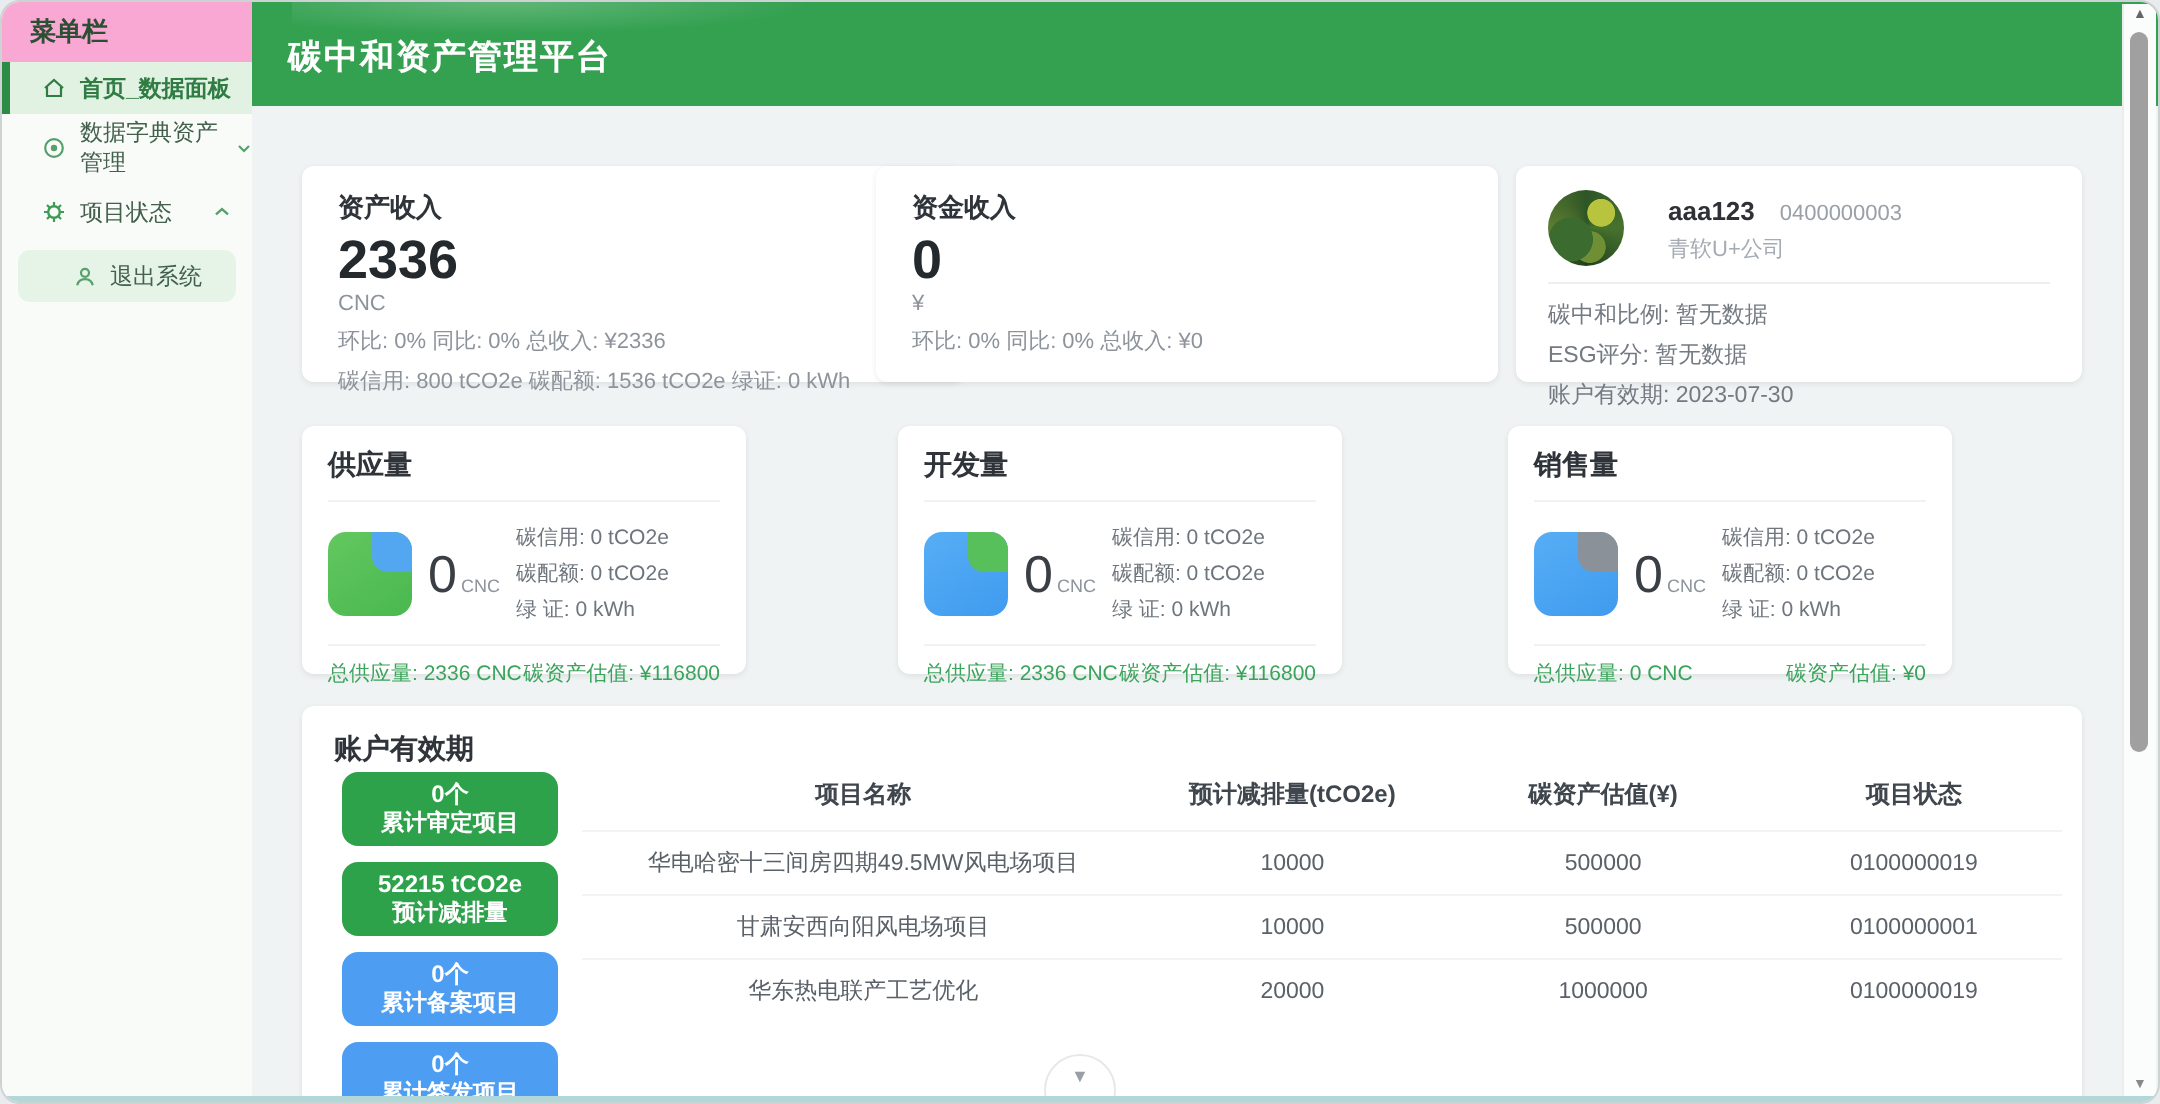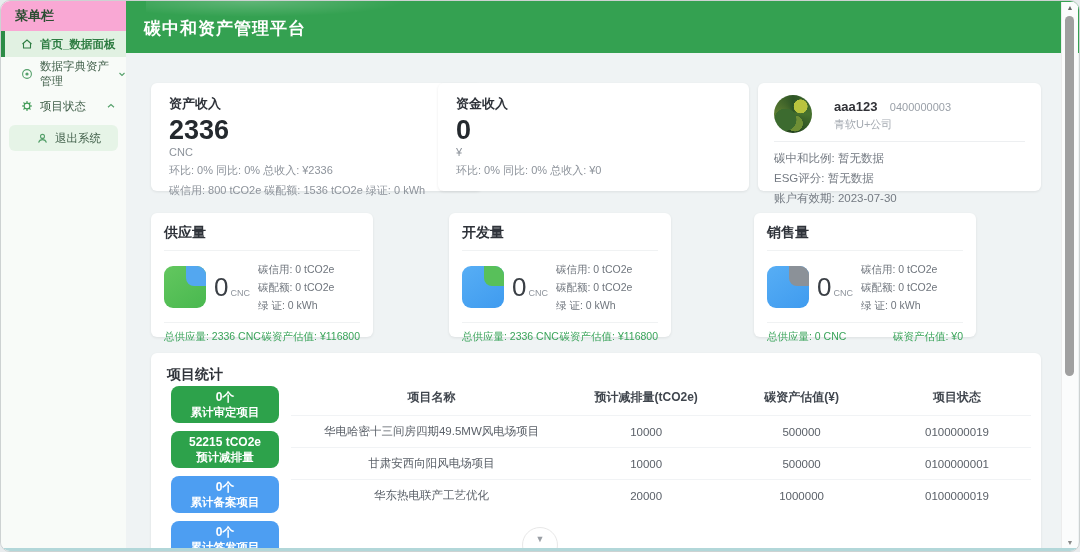--- a/index.html
+++ b/index.html
@@ -231,21 +231,21 @@
       </div>
     </div>
     <div class="v-div"></div>
     <div class="v-footer">
       <span>总供应量: 0 CNC</span>
       <span>碳资产估值: ¥0</span>
     </div>
   </div>
 
   <div class="card c-projects">
-    <div class="c-title" style="font-size:14px;">项目统计</div>
+    <div class="c-title" style="font-size:14px;">账户有效期</div>
 
     <button class="p-btn btn-green" style="top:33px;">
       <span class="l1">0个</span>
       <span class="l2">累计审定项目</span>
     </button>
     <button class="p-btn btn-green" style="top:78px;">
       <span class="l1">52215 tCO2e</span>
       <span class="l2">预计减排量</span>
     </button>
     <button class="p-btn btn-blue" style="top:123px;">

